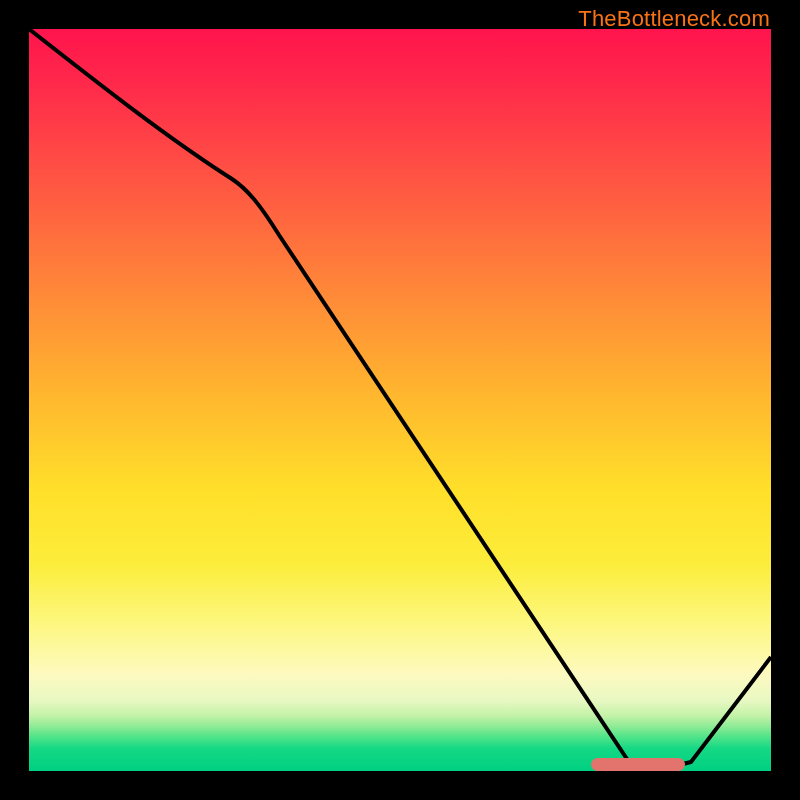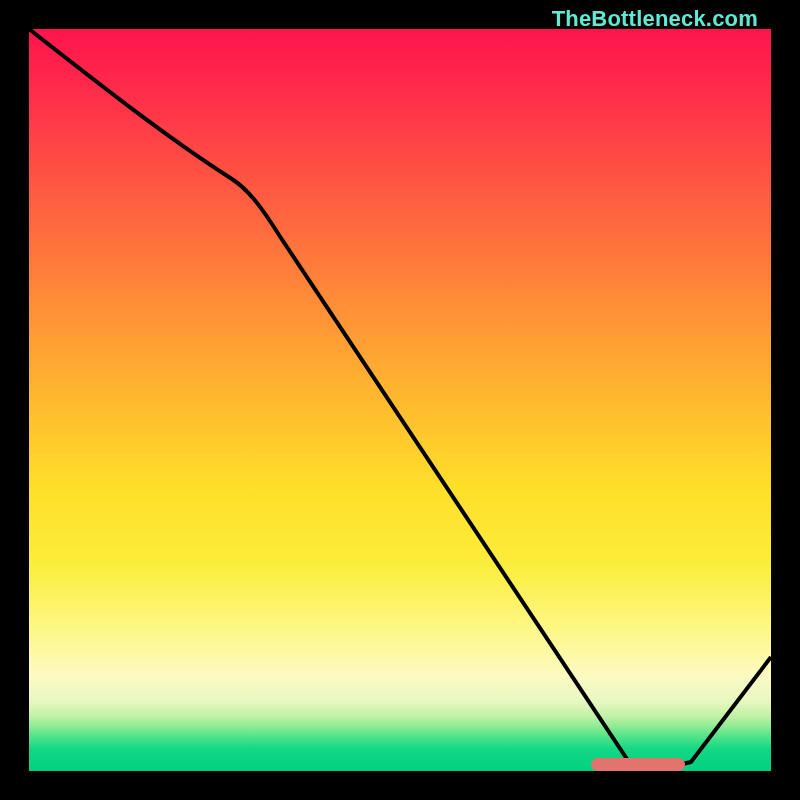--- a/index.html
+++ b/index.html
@@ -52,24 +52,24 @@
   .curve path, .curve line {
     stroke: #000;
     fill: none;
   }
   .marker {
     fill: #e2746d;
   }
   .watermark {
     position: absolute;
     top: 6px;
-    right: 42px;
-    color: #5eead4;
+    right: 30px;
+    color: #f97316;
     font-size: 22px;
-    font-weight: 700;
+    font-weight: 400;
     letter-spacing: 0.2px;
     font-family: Arial, Helvetica, sans-serif;
   }
 </style>
 </head>
 <body>
 
 <div class="watermark">TheBottleneck.com</div>
 
 <div class="frame">

